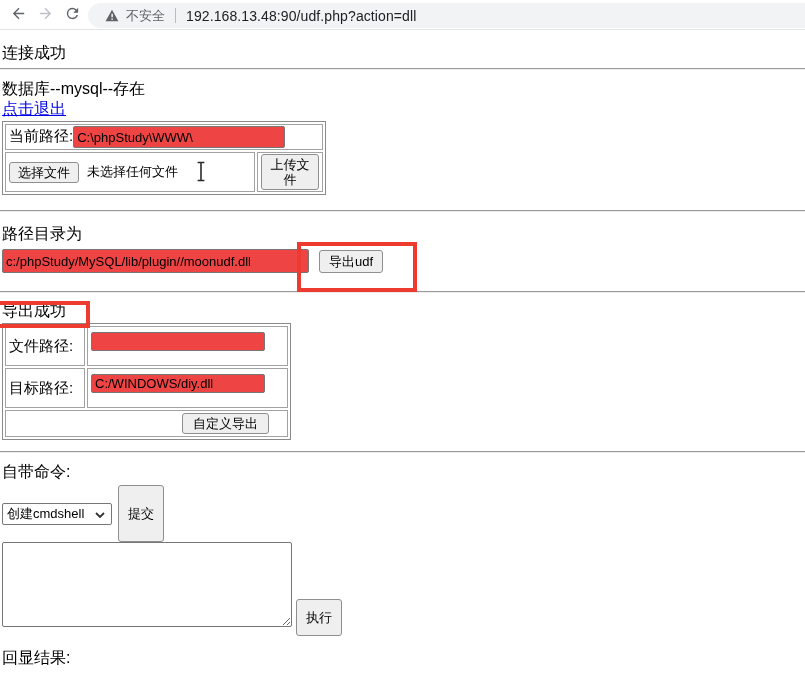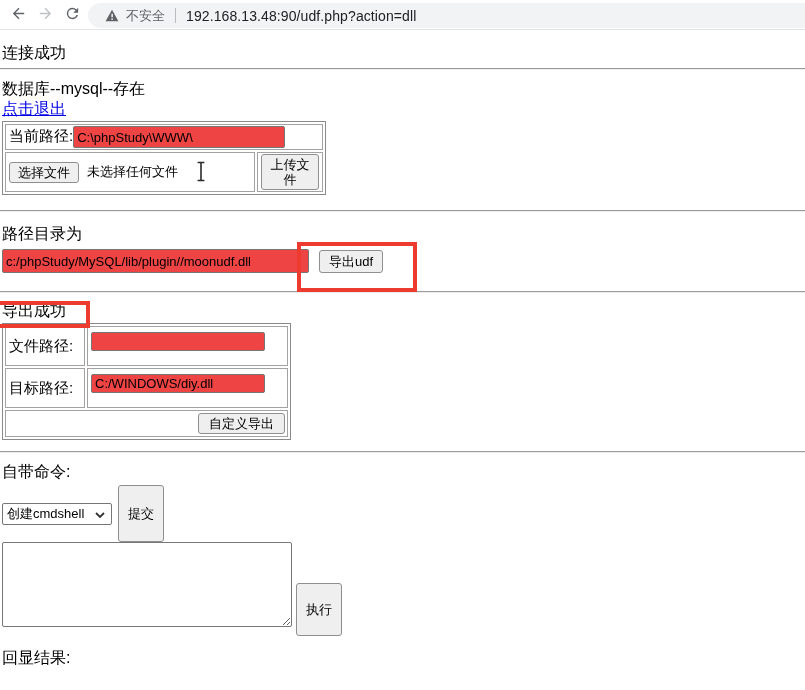--- a/index.html
+++ b/index.html
@@ -62,40 +62,40 @@
   .export-row { display:flex; align-items:center; }
   #udf-path-input { width:307px; height:24px; }
   #export-udf-btn { margin-left:10px; padding:3px 9px; }
 
   #export-ok { margin-top:8px; margin-bottom:2px; }
 
   #custom-table { width:289px; }
   .lbl-cell { width:80px; height:40px; font-size:15px; line-height:18px; }
   .inp-cell { height:40px; vertical-align:top; padding-top:4px; }
   .inp-cell input { width:174px; height:19px; }
-  .btn-cell { text-align:right; padding:2px 2px; }
+  .btn-cell { text-align:right; padding:2px 18px; }
   #custom-export-btn { padding:2px 10px; }
 
   #cmd-label { margin-top:9px; margin-bottom:3px; }
   .cmd-row { display:flex; align-items:center; }
   .select {
     width:110px; height:22px; border:1px solid #767676; border-radius:2px; background:#fff;
     display:inline-flex; align-items:center; justify-content:space-between;
     font-size:13px; padding:0 6px 0 4px; cursor:default;
   }
   #submit-btn { margin-left:6px; padding:20px 9px; }
 
   #sql-label { margin-top:17px; margin-bottom:3px; }
   .sql-row { display:flex; align-items:flex-end; }
   textarea {
     border:1px solid #767676; border-radius:2px; background:#fff;
     font-family:"Liberation Sans",sans-serif; font-size:13px; padding:2px 3px;
   }
   #sql-textarea { width:290px; height:85px; }
-  #exec-btn { margin-left:4px; margin-bottom:-9px; padding:18px 9px; }
+  #exec-btn { margin-left:4px; margin-bottom:-9px; padding:10px 9px; }
 
   #result-label { margin-top:21px; margin-bottom:5px; }
 
   
   .annot { position:absolute; border:4px solid #ee3b30; pointer-events:none; }
   #annot-export-btn { left:297px; top:242px; width:120px; height:50px; }
   #annot-export-ok { left:-8px; top:301px; width:98px; height:27px; }
   .ibeam { position:absolute; left:196px; top:161px; pointer-events:none; }
 </style>
 </head>

